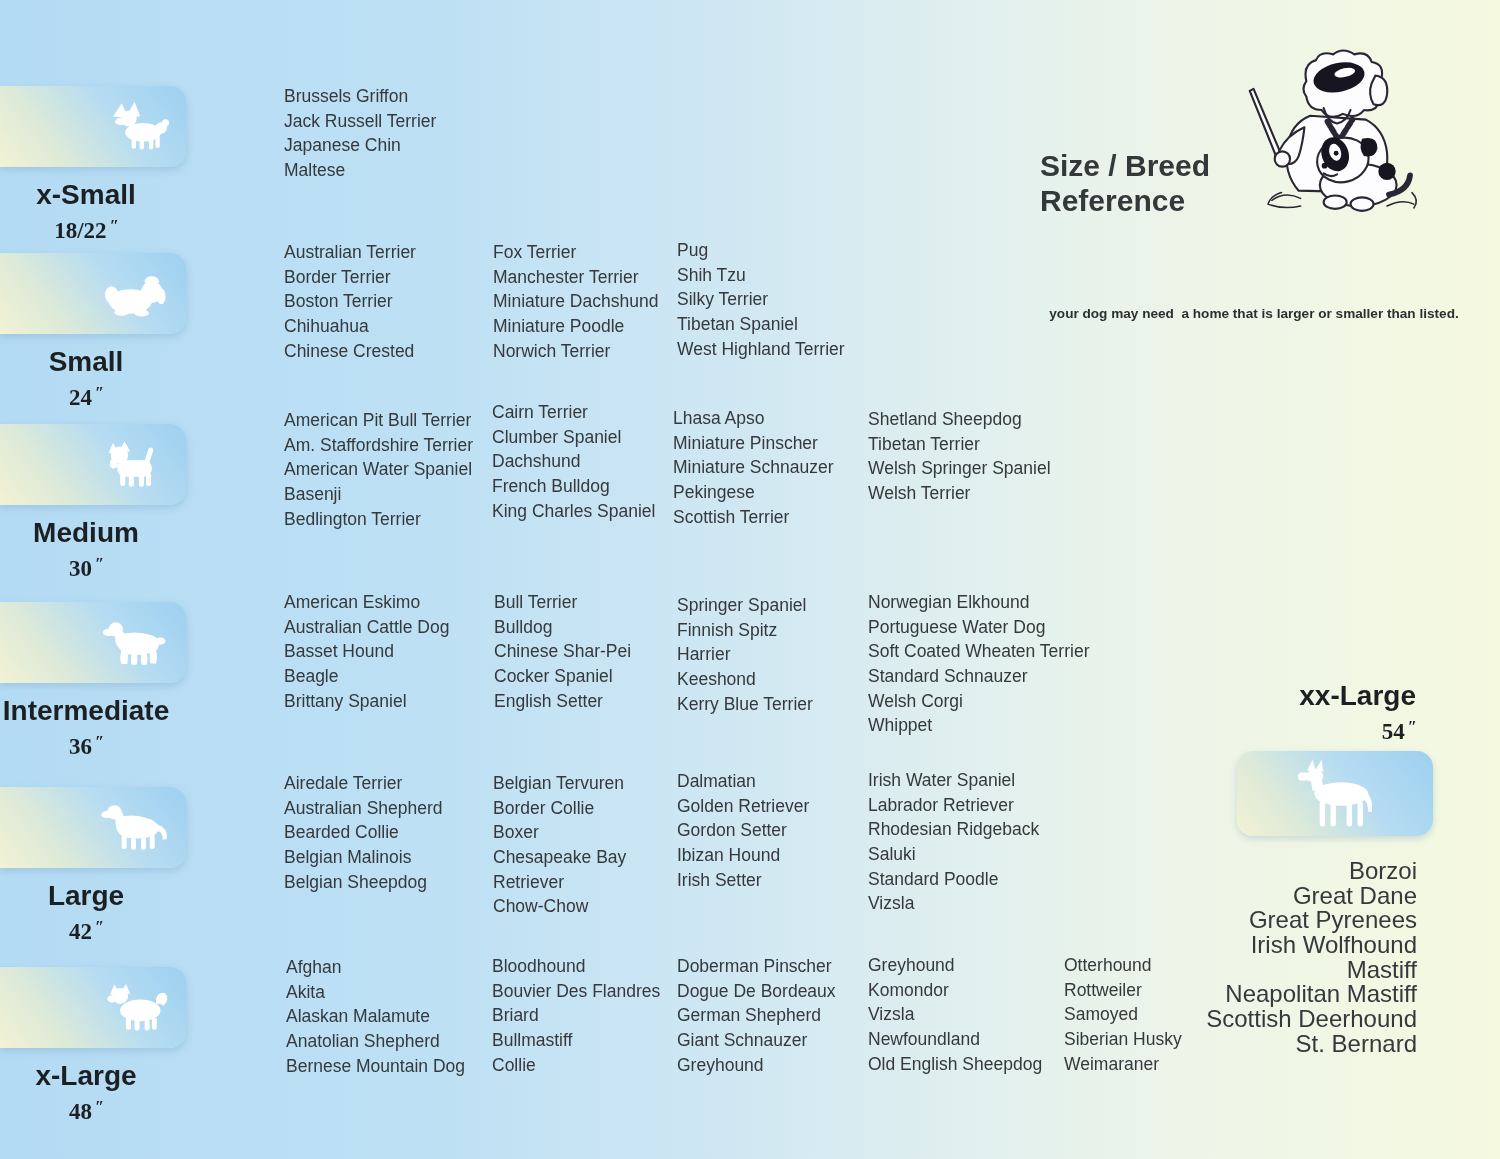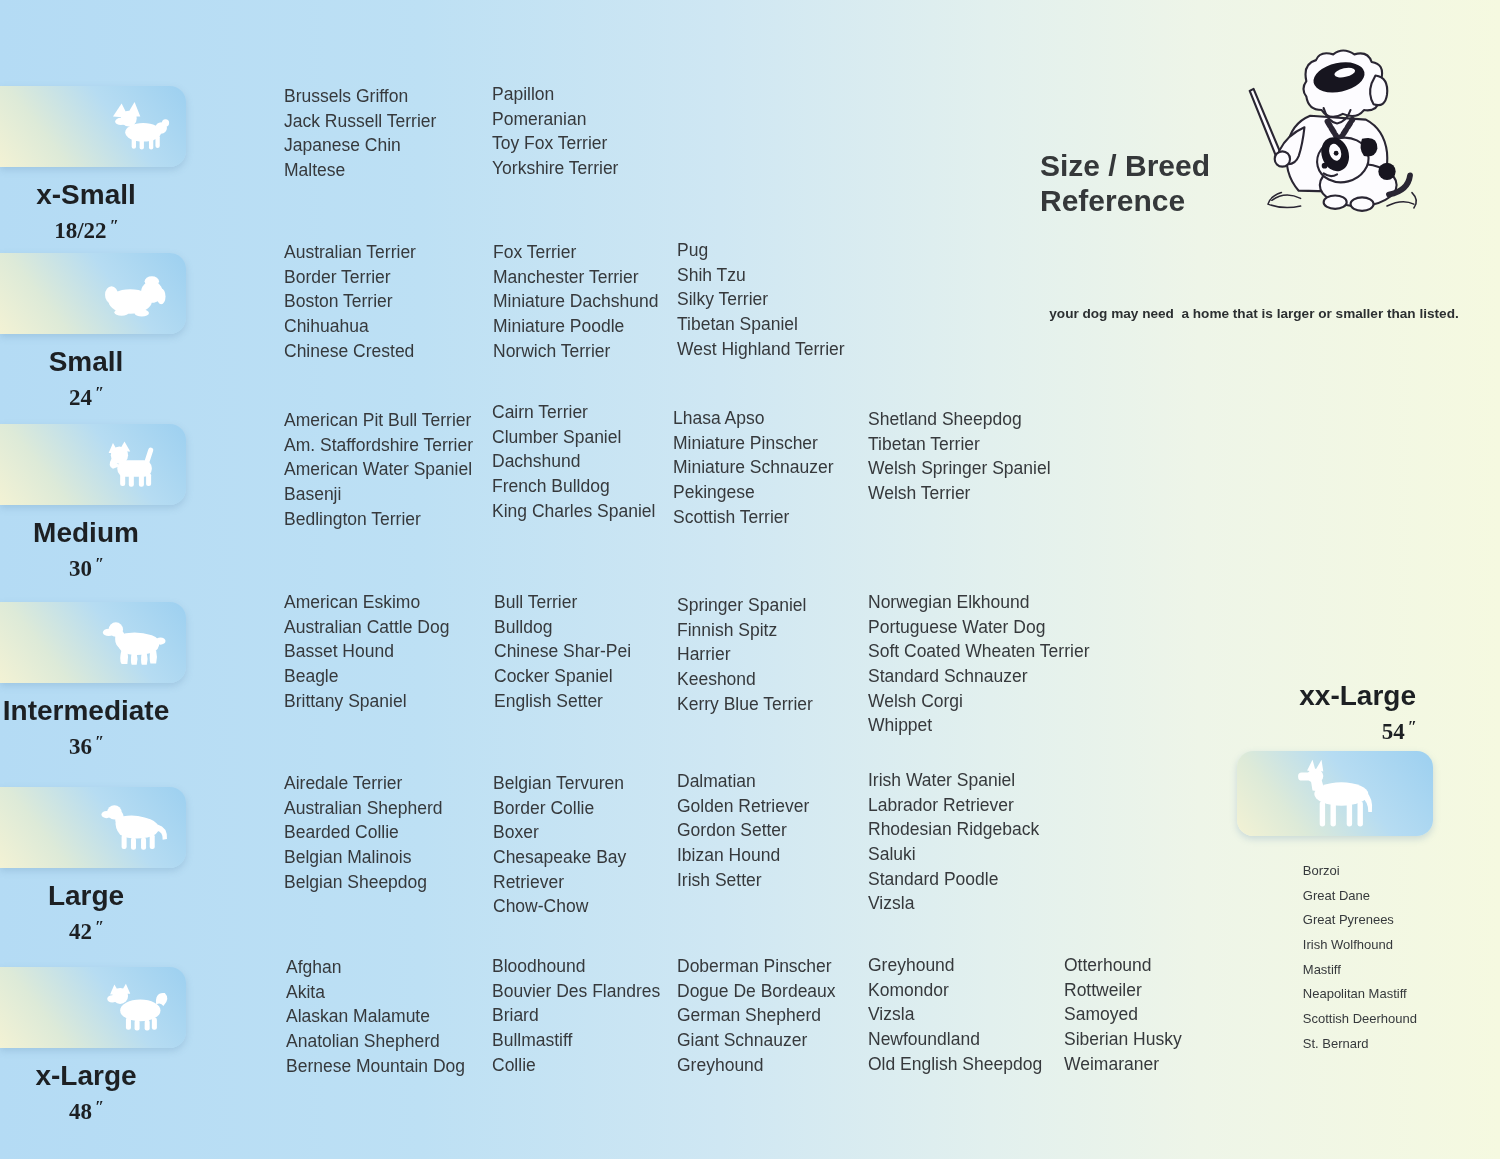--- a/index.html
+++ b/index.html
@@ -40,22 +40,22 @@
     font-weight:bold;font-size:13.6px;line-height:19px;color:#2c2f31;white-space:pre-wrap;}
   .illus{position:absolute;left:1243px;top:48px;width:192px;height:174px;}
   
   .xxl-title{position:absolute;right:84px;top:680px;text-align:right;color:#1d2023;font-weight:bold;}
   .xxl-title .sb-name{font-size:28px;line-height:31px;}
   .xxl-title .sb-size{font-size:23px;line-height:31px;}
   .xxl-tile{position:absolute;left:1237px;top:751px;width:196px;height:85px;border-radius:16px;
     background:linear-gradient(52deg,#f3f2d4 0%,#ddead8 26%,#b6dcf2 60%,#9dd0f0 100%);
     box-shadow:0 3px 7px rgba(100,145,180,.28);}
   .xxl-tile svg{position:absolute;left:50%;transform:translateX(-50%);top:7px;width:104px;height:72px;fill:#ffffff;}
-  .xxl-list{position:absolute;right:83px;top:859px;
-    font-size:13px;line-height:24.65px;color:#36393c;}
+  .xxl-list{position:absolute;right:83px;top:859px;text-align:right;
+    font-size:24px;line-height:24.65px;color:#36393c;}
 </style>
 </head>
 <body>
 
 <div class="canvas">
 
   <div class="tile t0">
     <svg viewBox="0 0 100 72">
       <path d="M30 4 L40 24 L18 22 Z"></path>
         <path d="M48 2 L56 22 L36 22 Z"></path>
@@ -159,26 +159,20 @@
   <div class="sb-label l5">
     <div class="sb-name">x-Large</div>
     <div class="sb-size"><span>48</span><span class="inch">″</span></div>
   </div>
 
   <div class="bcol g1c1">
       <div>Brussels Griffon</div>
       <div>Jack Russell Terrier</div>
       <div>Japanese Chin</div>
       <div>Maltese</div>
-    </div>
-  <div class="bcol g1c2">
-      <div>Papillon</div>
-      <div>Pomeranian</div>
-      <div>Toy Fox Terrier</div>
-      <div>Yorkshire Terrier</div>
     </div>
 
   <div class="bcol g2c1">
       <div>Australian Terrier</div>
       <div>Border Terrier</div>
       <div>Boston Terrier</div>
       <div>Chihuahua</div>
       <div>Chinese Crested</div>
     </div>
   <div class="bcol g2c2">

